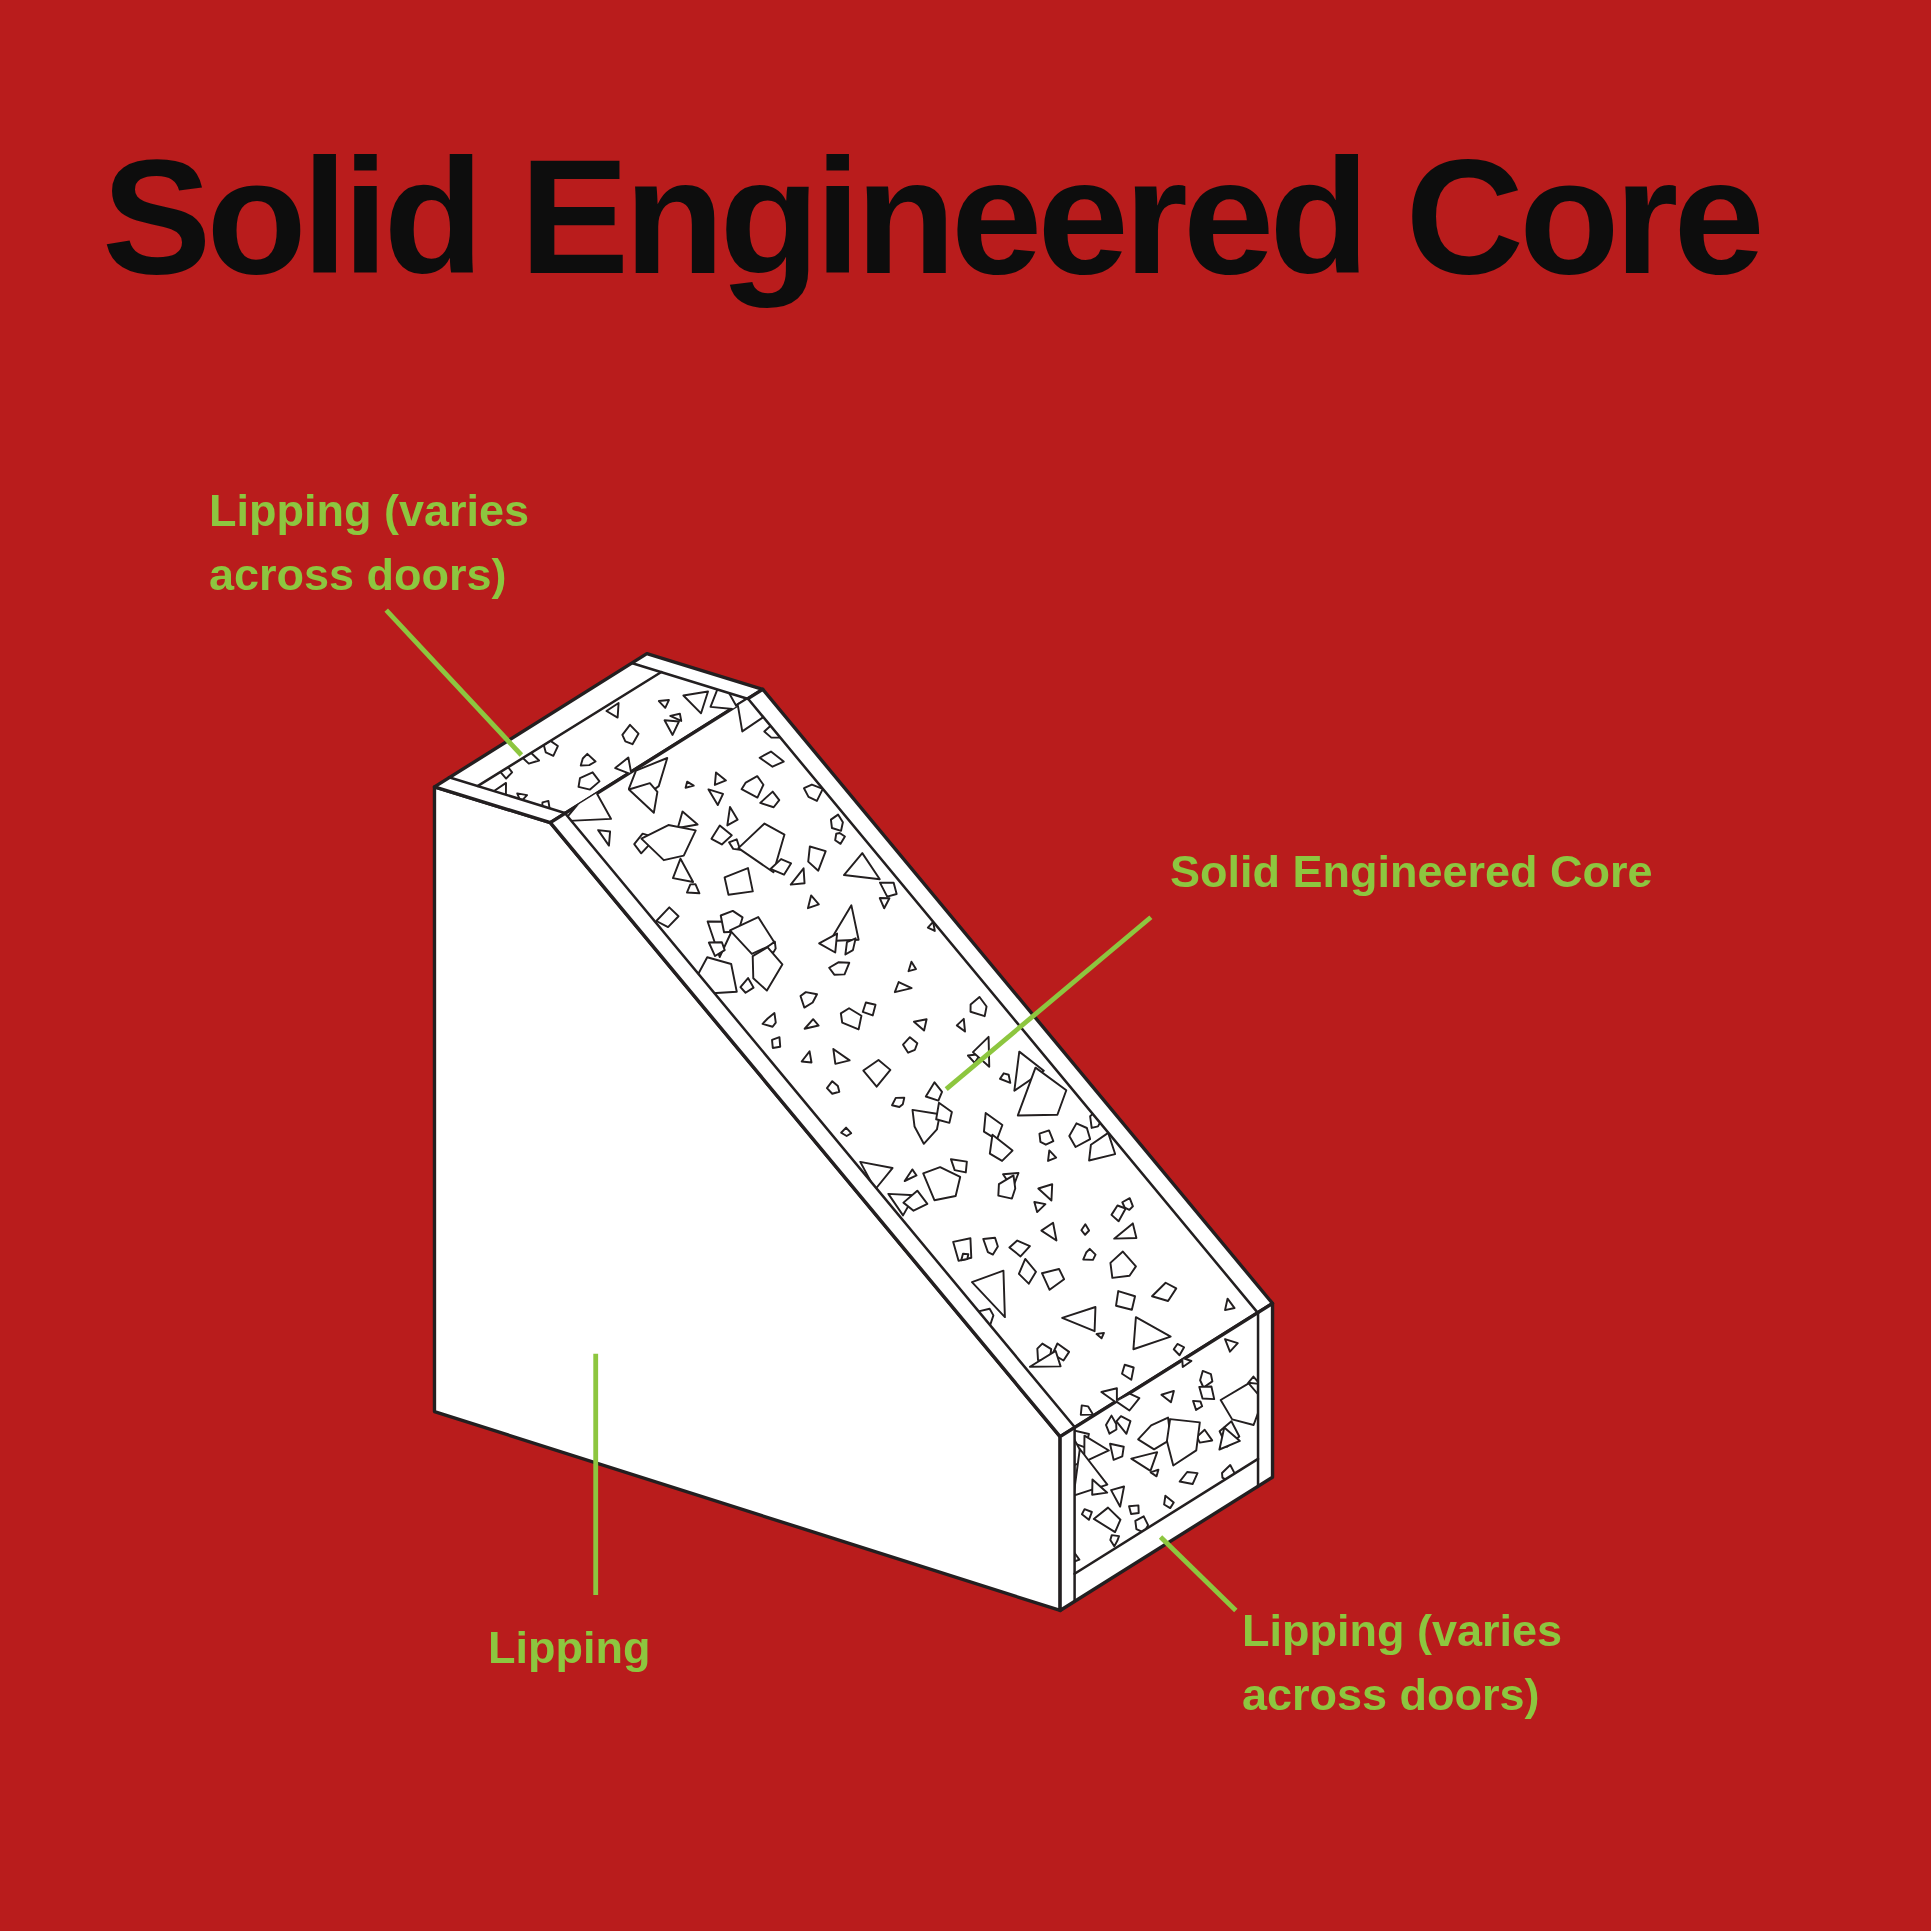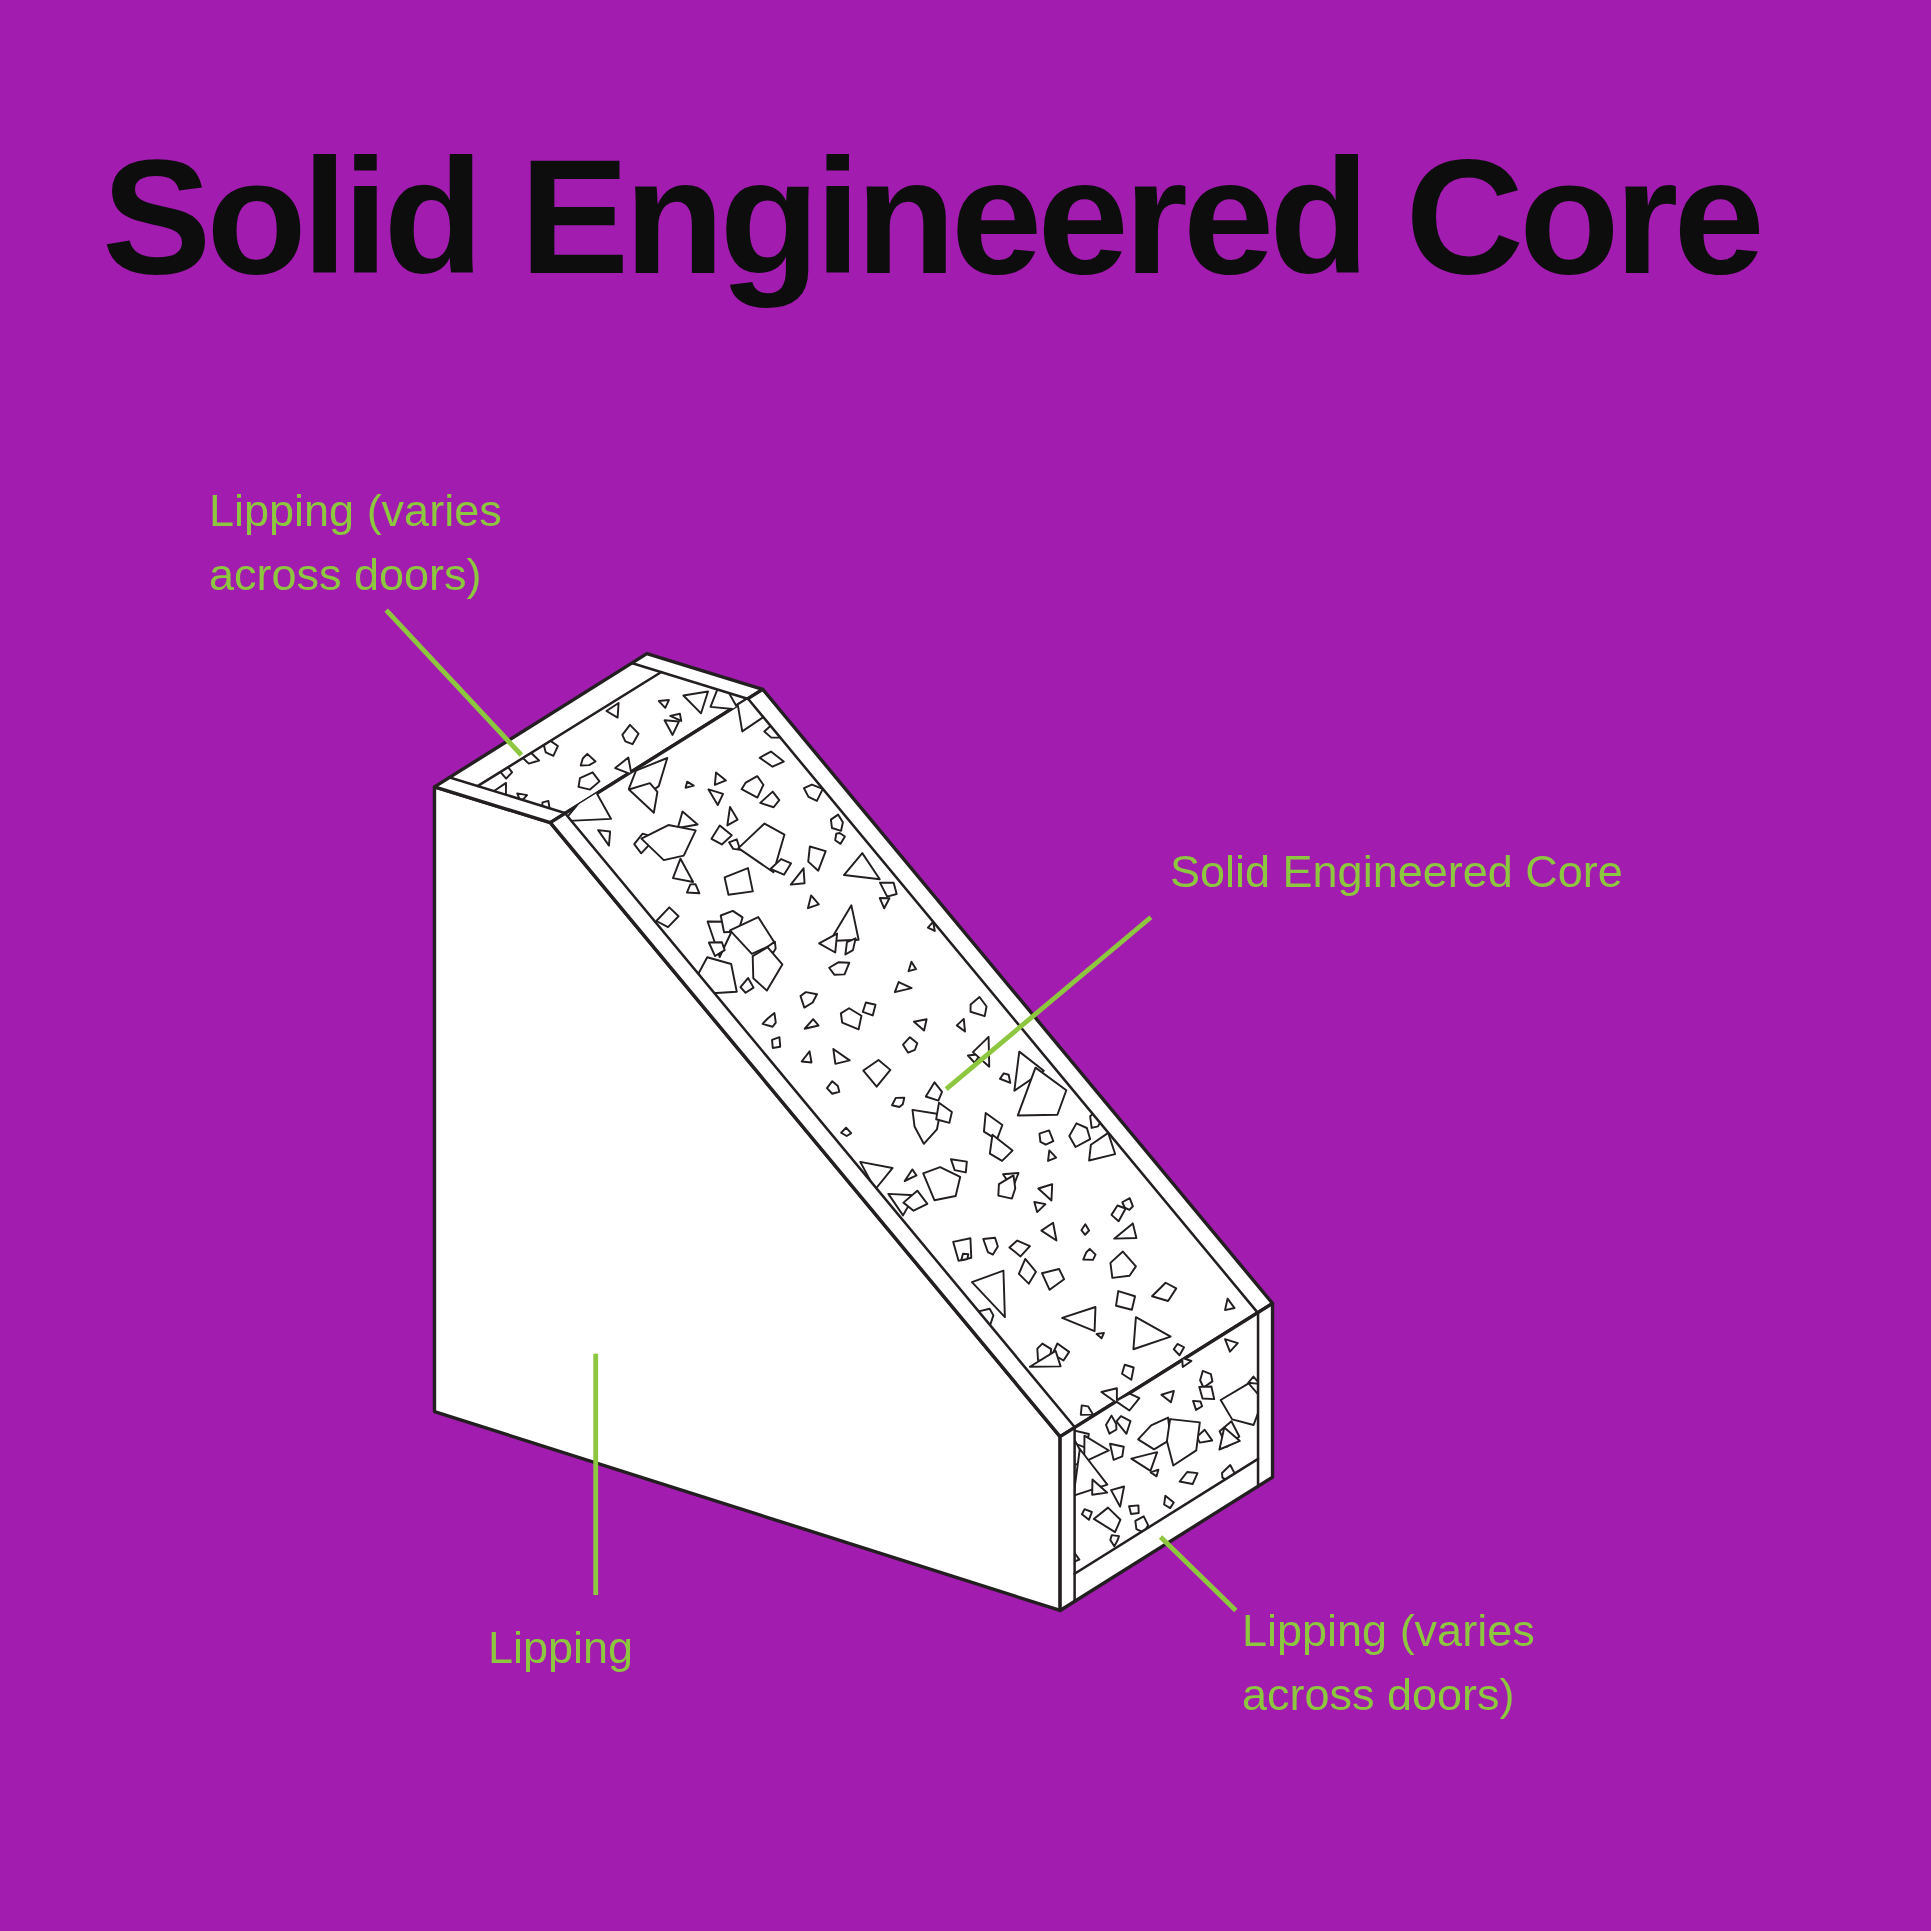--- a/index.html
+++ b/index.html
@@ -1,26 +1,26 @@
 <!DOCTYPE html>
 <html style="--accent: #8dc63f; --ink: #231f20;"><head>
 <meta charset="utf-8">
 <style>
   html,body{margin:0;padding:0;background:#ffffff;}
   body{width:1931px;height:1931px;font-family:"Liberation Sans","DejaVu Sans",sans-serif;}
-  .canvas{position:relative;width:1931px;height:1931px;background:#a21caf;overflow:hidden;}
+  .canvas{position:relative;width:1931px;height:1931px;background:#b91c1c;overflow:hidden;}
   .canvas > svg{position:absolute;left:0;top:0;}
   .title{
     position:absolute;left:102px;top:135px;width:1738px;
     font-size:164px;font-weight:bold;letter-spacing:-4.8px;line-height:1.0;
     color:#0d0d0d;white-space:nowrap;
   }
   .label{
     position:absolute;font-size:45px;line-height:1.42;
-    color:var(--accent,#8dc63f);white-space:pre-line;
+    color:var(--accent,#8dc63f);white-space:pre-line;font-weight:bold;
   }
   #label-lipping-top{left:209px;top:479px;}
   #label-core{left:1170px;top:840px;}
   #label-doorface{left:488px;top:1616px;}
   #label-lipping-bottom{left:1242px;top:1599px;}
   .face{fill:#ffffff;stroke:var(--ink,#231f20);stroke-width:3.5;stroke-linejoin:round;}
   .inner{fill:none;stroke:var(--ink,#231f20);stroke-width:2.6;stroke-linecap:round;}
   .chip{fill:#ffffff;stroke:var(--ink,#231f20);stroke-width:2;stroke-linejoin:round;}
   .leader{stroke:var(--accent,#8dc63f);stroke-width:5;stroke-linecap:butt;}
 </style>

